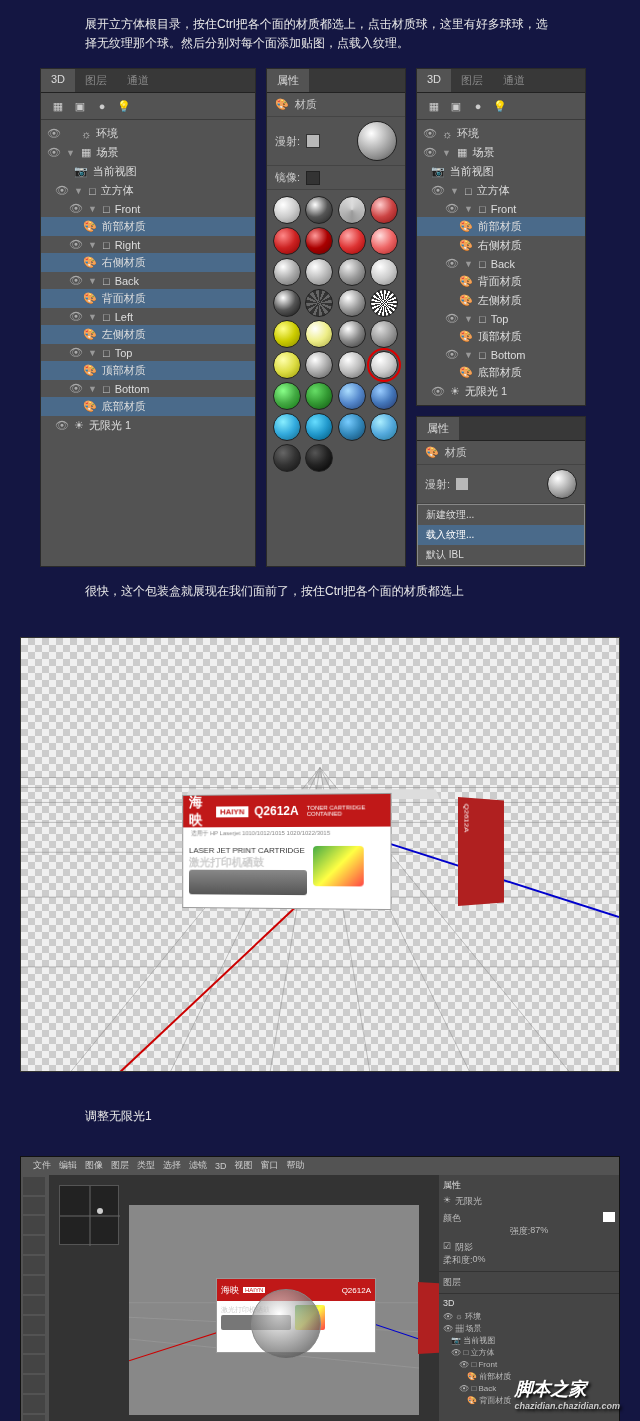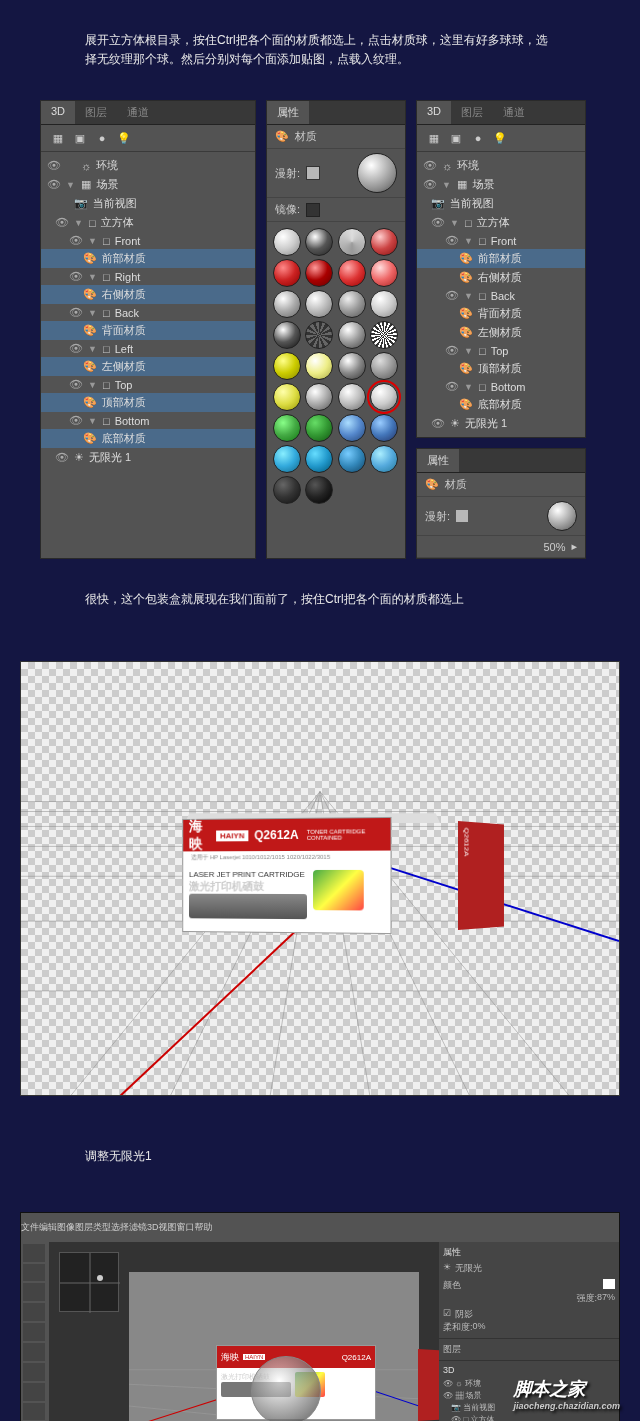--- a/index.html
+++ b/index.html
@@ -1,17 +1,17 @@
 <!DOCTYPE html>
 <html><head>
 <meta charset="utf-8">
 <style>
 *{margin:0;padding:0;box-sizing:border-box;font-family:"Microsoft YaHei",sans-serif}
 body{background:#141642;color:#ccc;font-size:11px;width:640px}
-.instruction{padding:31px 85px;line-height:1.6;color:#e8e8e8;font-size:12px}
+.instruction{padding:15px 85px;line-height:1.6;color:#e8e8e8;font-size:12px}
 .panels-row{display:flex;gap:10px;padding:0 40px}
 .panel{background:#535353;border:1px solid #2a2a2a}
 .panel3d{width:216px}
 .tab-bar{display:flex;background:#383838;border-bottom:1px solid #222}
 .tab{padding:4px 10px;color:#888;cursor:pointer}
 .tab.active{background:#535353;color:#ddd}
 .toolbar{display:flex;gap:8px;padding:6px 10px;border-bottom:1px solid #3a3a3a}
 .tool-icon{width:14px;height:14px;color:#ccc;display:flex;align-items:center;justify-content:center}
 .tree{padding:4px 0}
 .tree-row{display:flex;align-items:center;padding:2px 6px;gap:5px}
@@ -44,21 +44,21 @@
 .brand-name{color:#fff;font-size:14px;font-weight:bold}
 .brand-box{background:#fff;color:#c01818;padding:1px 4px;font-size:8px;font-weight:bold}
 .model{color:#fff;font-size:12px;font-weight:bold;margin-left:auto}
 .toner-badge{background:#c01818;color:#fff;font-size:6px;padding:2px;line-height:1}
 .box-body{padding:6px;display:flex;gap:6px}
 .box-text{font-size:8px;color:#333}
 .box-title{font-size:11px;font-weight:bold}
 .parrot{width:50px;height:40px;background:linear-gradient(135deg,#4a4,#ff4,#f44);border-radius:4px}
 .cartridge{width:120px;height:25px;background:linear-gradient(#888,#555);border-radius:3px}
 .ps-window{margin:15px 20px;background:#2a2a2a;border:1px solid #111;height:280px;position:relative}
-.ps-menubar{height:29px;background:#535353;display:flex;padding:0 0;align-items:center;font-size:9px;color:#ccc}
+.ps-menubar{height:18px;background:#535353;display:flex;gap:8px;padding:0 12px;align-items:center;font-size:9px;color:#ccc}
 .ps-body{display:flex;height:calc(100% - 18px)}
 .ps-tools{width:28px;background:#535353;display:flex;flex-direction:column;gap:2px;padding:2px}
 .ps-tool{width:22px;height:18px;background:#444}
 .ps-canvas{flex:1;background:#333;position:relative;overflow:hidden}
 .ps-right{width:180px;background:#454545;display:flex;flex-direction:column}
 .ps-panel{border-bottom:1px solid #333;padding:4px;font-size:9px;color:#bbb}
 .watermark{position:absolute;bottom:10px;right:20px;color:#fff;font-size:18px;text-shadow:2px 2px 3px #000;font-weight:bold;font-style:italic}
 .watermark-sub{font-size:9px;color:#ccc;display:block}
 .light-ball{position:absolute;left:42%;top:40%;width:70px;height:70px;border-radius:50%;background:radial-gradient(circle at 40% 35%,rgba(255,255,255,0.6),rgba(50,50,50,0.8));border:1px solid #888}
 </style>
@@ -324,24 +324,25 @@
         </div>
       <div class="prop-row">
           <span>🎨</span>
           <span>材质</span>
         </div>
       <div class="prop-row">
           <span>漫射:</span>
           <span style="width:12px;height:12px;background:#b8b8b8"></span>
           <div class="sphere-preview" style="width:30px;height:30px"></div>
         </div>
-      <div class="prop-row" style="justify-content:flex-end">
-          <span>50%</span>
-          <span>▸</span>
-        </div>
+      <div class="ctx-menu">
+        <div class="ctx-item">新建纹理...</div>
+        <div class="ctx-item hl">载入纹理...</div>
+        <div class="ctx-item">默认 IBL</div>
+      </div>
     </div>
   </div>
 </div>
 
 <div class="instruction">很快，这个包装盒就展现在我们面前了，按住Ctrl把各个面的材质都选上</div>
 
 <div class="viewport">
   <div class="checker"></div>
   <svg class="grid-lines" viewBox="0 0 600 435">
     <g stroke="#888" stroke-width="0.5">
@@ -459,21 +460,21 @@
       <div class="ps-panel">
         <div style="color:#ddd;margin-bottom:3px">属性</div>
         <div style="display:flex;gap:4px">
             <span>☀</span>
             <span>无限光</span>
           </div>
         <div style="display:flex;justify-content:space-between;margin-top:4px">
             <span>颜色</span>
             <span style="width:12px;height:10px;background:#fff"></span>
           </div>
-        <div style="display:flex;justify-content:flex-end">
+        <div style="display:flex;justify-content:center">
             <span>强度:</span>
             <span>87%</span>
           </div>
         <div style="display:flex;gap:4px;margin-top:3px">
             <span>☑</span>
             <span>阴影</span>
           </div>
         <div style="display:flex;justify-content:flex-start">
             <span>柔和度:</span>
             <span>0%</span>
@@ -493,14 +494,14 @@
           <div style="padding-left:24px">🎨 <span>背面材质</span></div>
 
         </div>
       </div>
     </div>
   </div>
 </div>
 
 <div class="watermark">
   <span>脚本之家</span>
-  <span class="watermark-sub">jiaocheng.chazidian.com</span>
+  <span class="watermark-sub">chazidian.chazidian.com</span>
 </div>
 
 </body></html>

